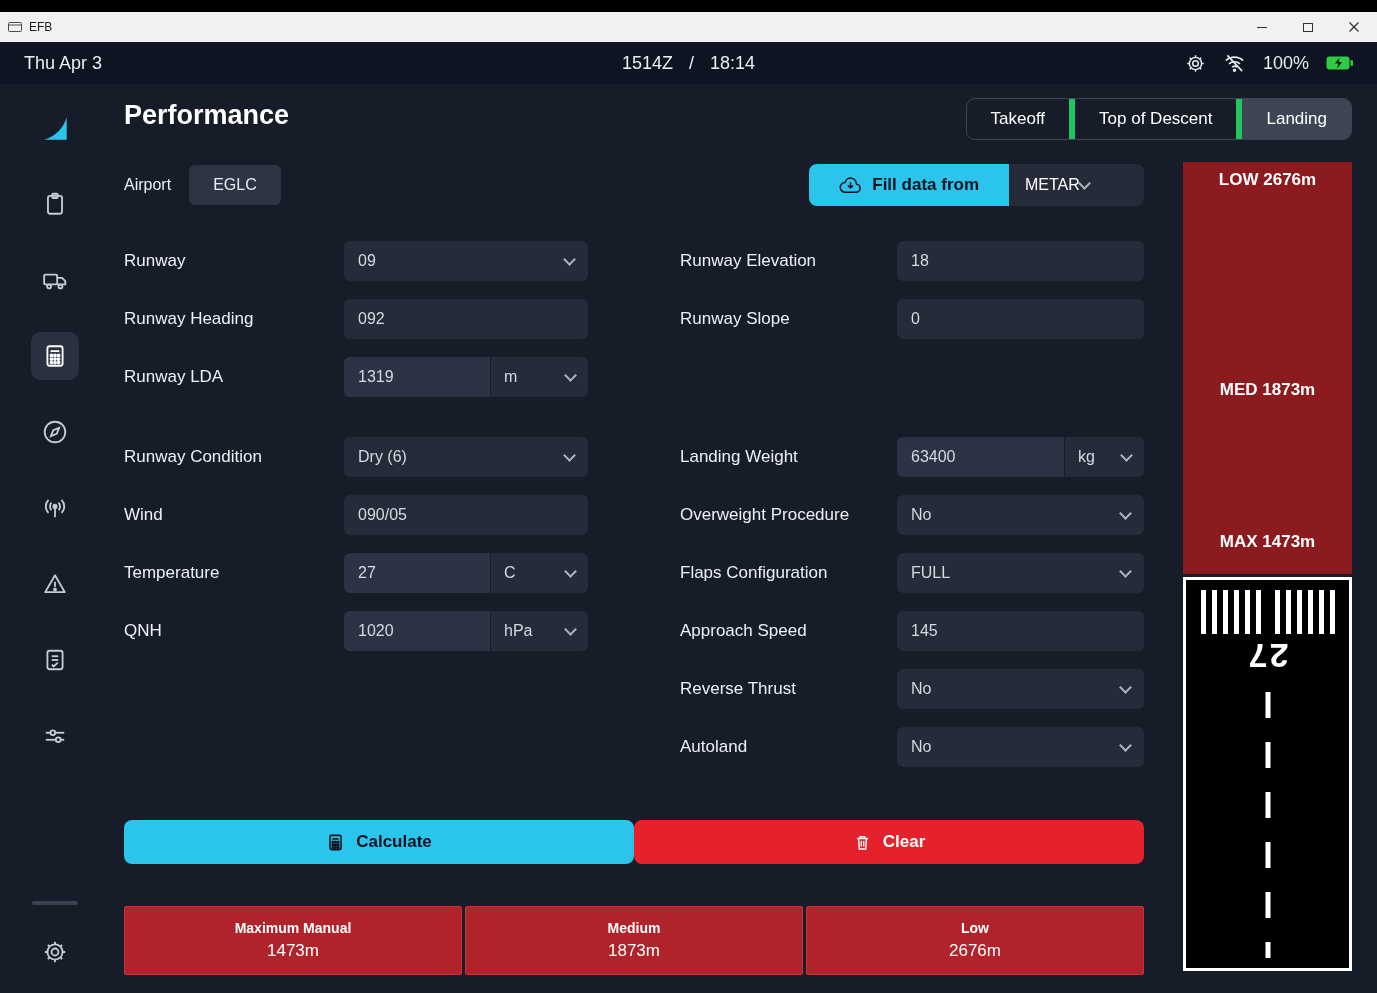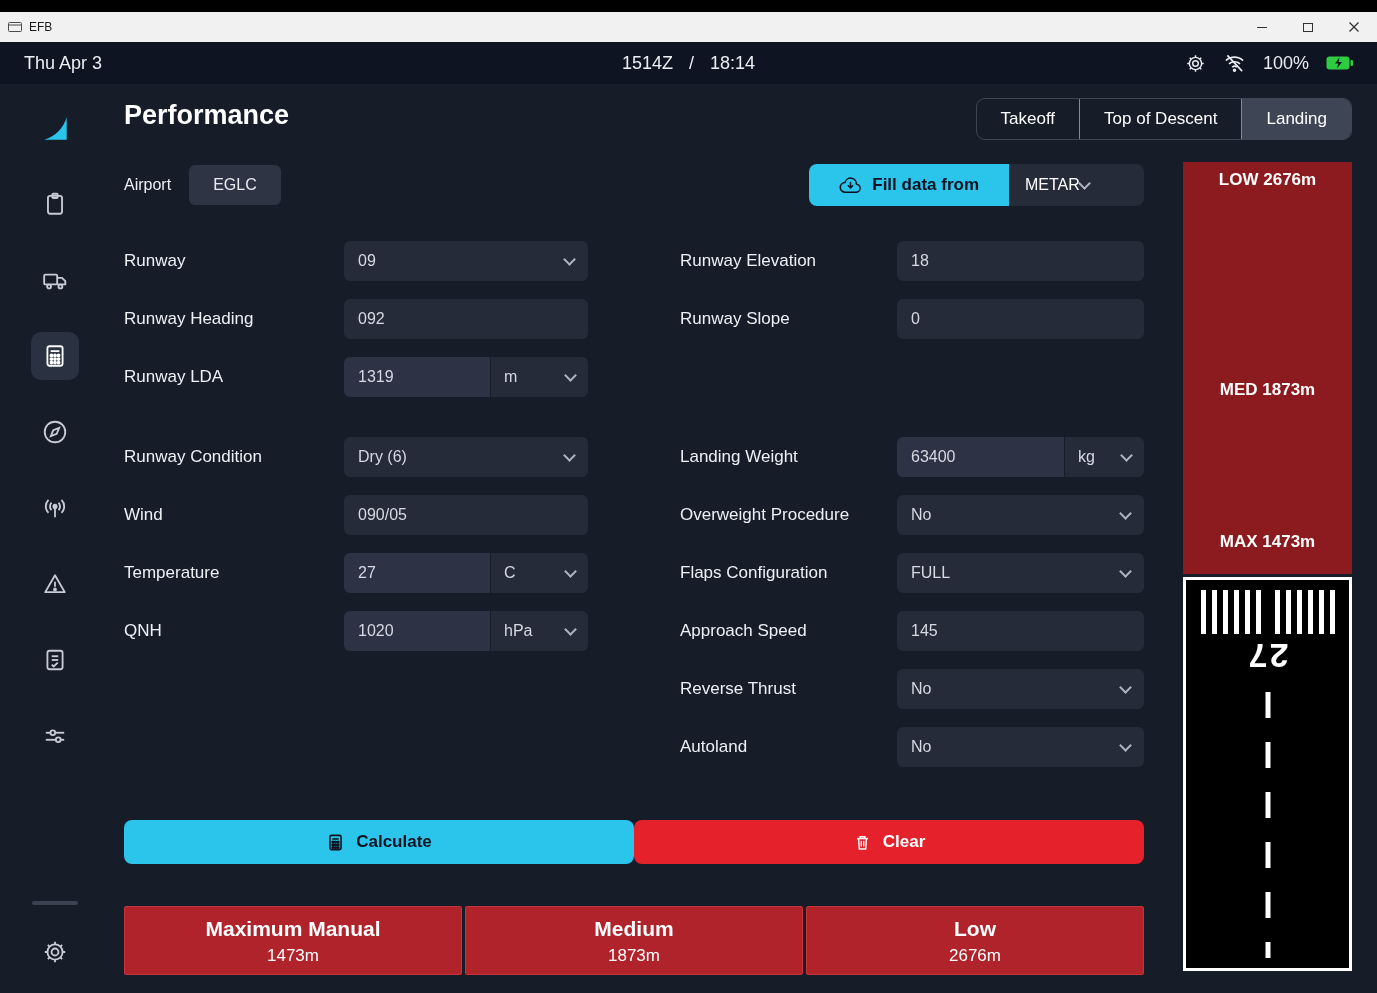--- a/index.html
+++ b/index.html
@@ -38,21 +38,21 @@
   .side-gear { position:absolute; bottom:36px; left:50%; transform:translateX(-50%); color:#c6cbd5; }
 
   
   .content { position:absolute; left:124px; top:0; width:1020px; height:100%; }
   .page-title { position:absolute; top:16px; left:0; font-size:27px; font-weight:700; color:#ffffff; }
 
   
   .tabs { position:absolute; top:14px; right:25px; display:flex; height:42px;
           border:1px solid #3e4554; border-radius:9px; overflow:hidden; }
   .tab { display:flex; align-items:center; padding:0 24px; color:#fff; font-size:17px;
-         border-left:1px solid #22c55e; background:transparent; cursor:default; }
+         border-left:6px solid #22c55e; background:transparent; cursor:default; }
   .tab:first-child { border-left:none; }
   .tab.active { background:#3e4554; }
 
   
   .airport-row { position:absolute; top:80px; left:0; height:42px; display:flex; align-items:center; }
   .airport-label { font-size:16px; color:#edf0f4; margin-right:18px; }
   .airport-chip { height:40px; padding:0 24px; background:#2e3444; border-radius:6px;
                   display:flex; align-items:center; color:#e8ebf0; font-size:16px; }
   .fill-group { position:absolute; top:80px; right:0; height:42px; display:flex; border-radius:8px; overflow:hidden; }
   .fill-btn { display:flex; align-items:center; gap:10px; padding:0 30px; background:#2bc4ea;
@@ -85,21 +85,21 @@
   .actions { position:absolute; top:736px; left:0; width:1020px; display:flex; }
   .btn { flex:1; height:44px; border-radius:8px; display:flex; align-items:center; justify-content:center;
          gap:11px; font-size:17px; font-weight:700; }
   .btn-calc { background:#2bc4ea; color:#0c1220; }
   .btn-clear { background:#e5212b; color:#ffffff; }
 
   
   .results { position:absolute; top:822px; left:0; width:1020px; height:69px; display:flex; gap:3px; }
   .seg { flex:1; background:#b0232b; border:1px solid #c5333b; border-radius:2px;
          display:flex; flex-direction:column; align-items:center; justify-content:center; color:#fff; }
-  .seg-title { font-size:21px; font-weight:700; line-height:1.5; }
+  .seg-title { font-size:14px; font-weight:700; line-height:1.5; }
   .seg-val { font-size:17px; line-height:1.4; }
 
   
   .runway-panel { position:absolute; left:1183px; top:78px; width:169px; }
   .zone { position:relative; height:412px; background:#8c1b20; color:#fff; font-weight:700;
           font-size:17px; text-align:center; }
   .zone-low { position:absolute; top:8px; width:100%; }
   .zone-med { position:absolute; top:218px; width:100%; }
   .zone-max { position:absolute; bottom:22px; width:100%; }
   .runway { position:relative; margin-top:3px; height:394px; background:#000; border:3px solid #fff; }

